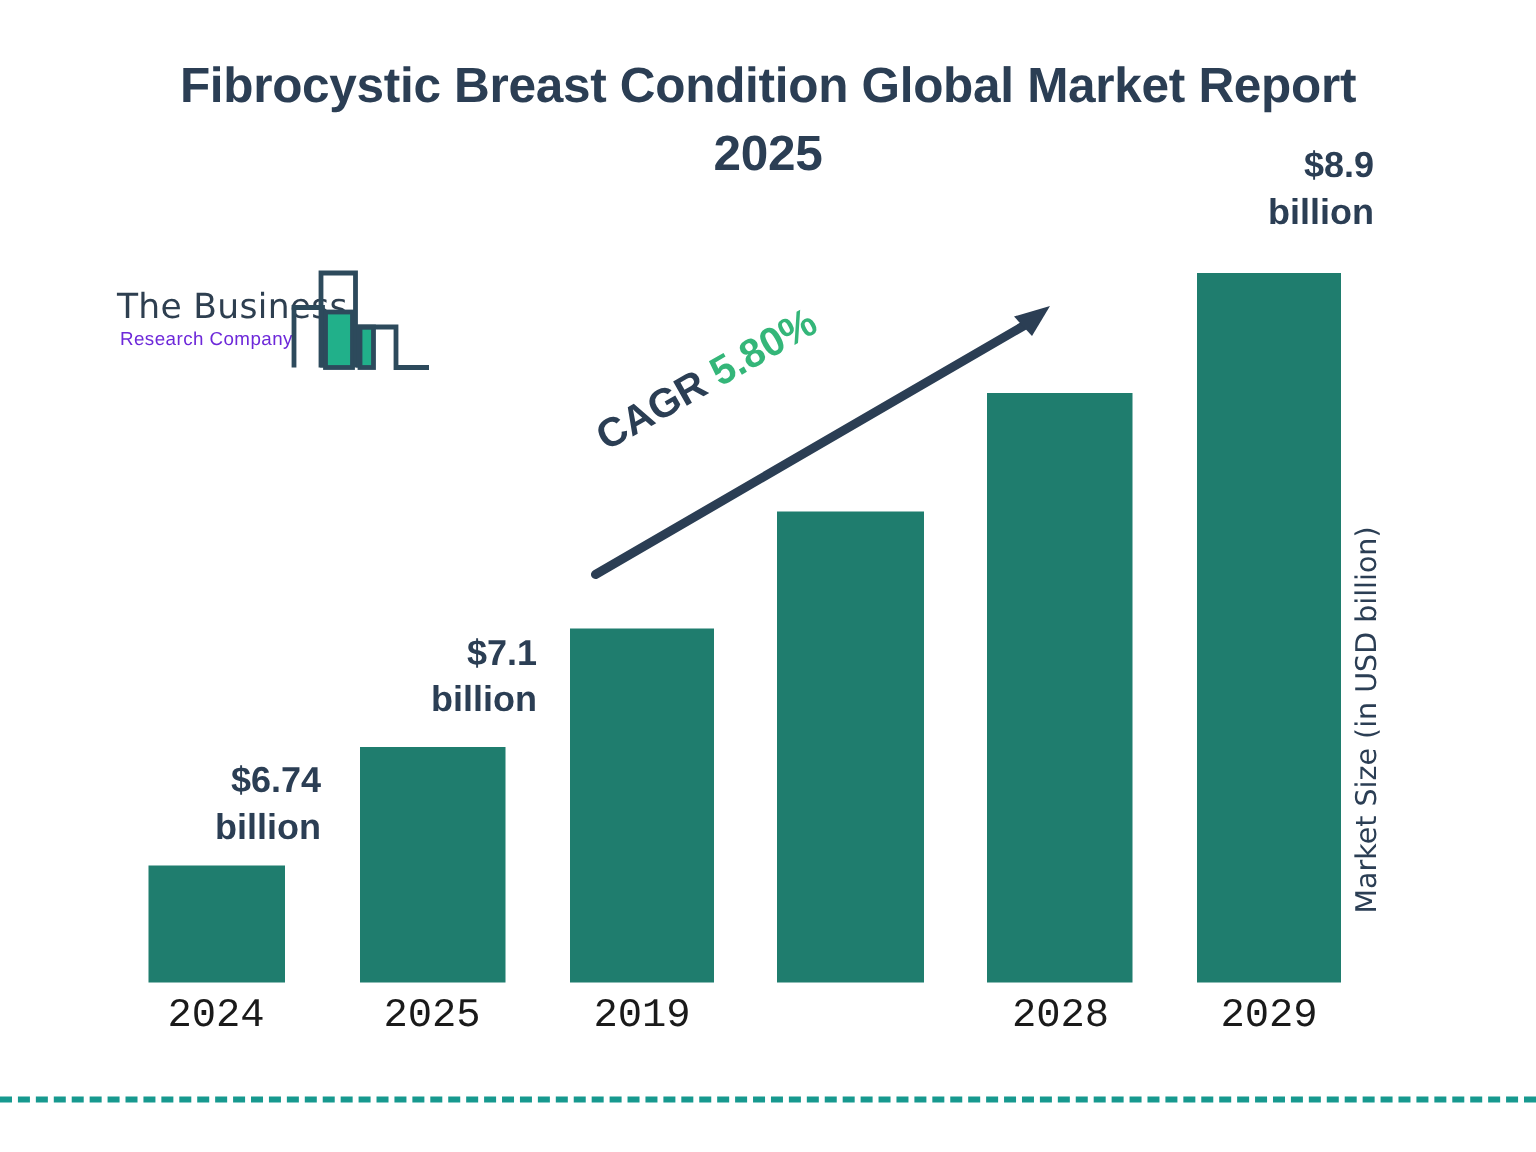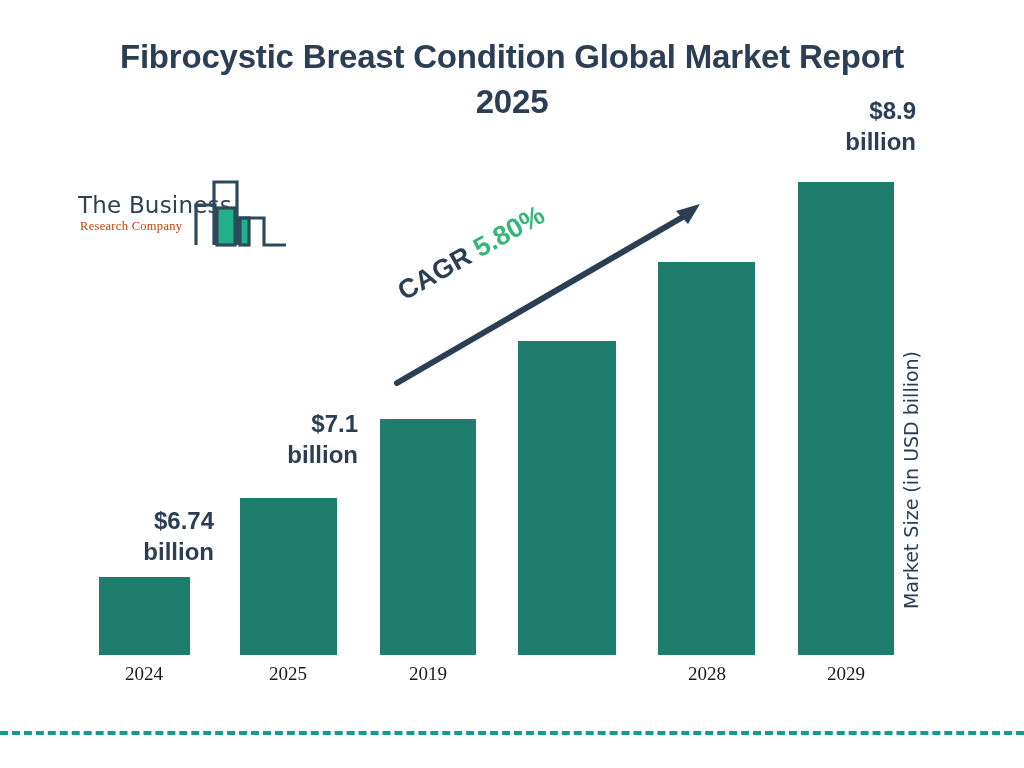--- a/index.html
+++ b/index.html
@@ -50,22 +50,22 @@
     color: #2e3f50;
     font-family: "DejaVu Sans", sans-serif;
     letter-spacing: 0.2px;
     white-space: nowrap;
   }
   #logo-text-sub {
     position: absolute;
     left: 2px;
     top: 39px;
     font-size: 12.5px;
-    color: #c2410c;
-    font-family: Liberation Serif, serif;
+    color: #6d28d9;
+    font-family: Liberation Sans, sans-serif;
     letter-spacing: 0.3px;
     white-space: nowrap;
   }
   #logo-mark {
     position: absolute;
     left: 116px;
     top: -2px;
   }
 
   
@@ -85,23 +85,23 @@
     text-align: right;
     font-size: 24px;
     line-height: 31px;
     font-weight: bold;
     color: #2b3e54;
     white-space: pre-line;
   }
   .tick-label {
     position: absolute;
     text-align: center;
-    font-size: 19px;
+    font-size: 27px;
     color: #1a1a1a;
-    font-family: Liberation Serif, serif;
+    font-family: Liberation Mono, monospace;
   }
 
   
   #y-axis-title {
     position: absolute;
     left: 900px;
     top: 300px;
     width: 360px;
     transform-origin: 0 0;
     transform: rotate(-90deg) translate(-360px, 0);
@@ -162,21 +162,21 @@
 
   <div class="bar" style="left:99px;  top:577px; width:91px; height:78px;"></div>
   <div class="bar" style="left:240px; top:498px; width:97px; height:157px;"></div>
   <div class="bar" style="left:380px; top:419px; width:96px; height:236px;"></div>
   <div class="bar" style="left:518px; top:341px; width:98px; height:314px;"></div>
   <div class="bar" style="left:658px; top:262px; width:97px; height:393px;"></div>
   <div class="bar" style="left:798px; top:182px; width:96px; height:473px;"></div>
 
   <div class="bar-value" style="left:74px;  top:485px; width:140px;margin-top:20px;">$6.74
 billion</div>
-  <div class="bar-value" style="left:218px; top:408px; width:140px;">$7.1
+  <div class="bar-value" style="left:218px; top:420px; width:140px;">$7.1
 billion</div>
   <div class="bar-value" style="left:776px; top:95px;  width:140px;">$8.9
 billion</div>
 
   <div class="tick-label" style="left:74px;  top:663px; width:140px;">2024</div>
   <div class="tick-label" style="left:218px; top:663px; width:140px;">2025</div>
   <div class="tick-label" style="left:358px; top:663px; width:140px;">2019</div>
   <div class="tick-label" style="left:637px; top:663px; width:140px;">2028</div>
   <div class="tick-label" style="left:776px; top:663px; width:140px;">2029</div>
 

